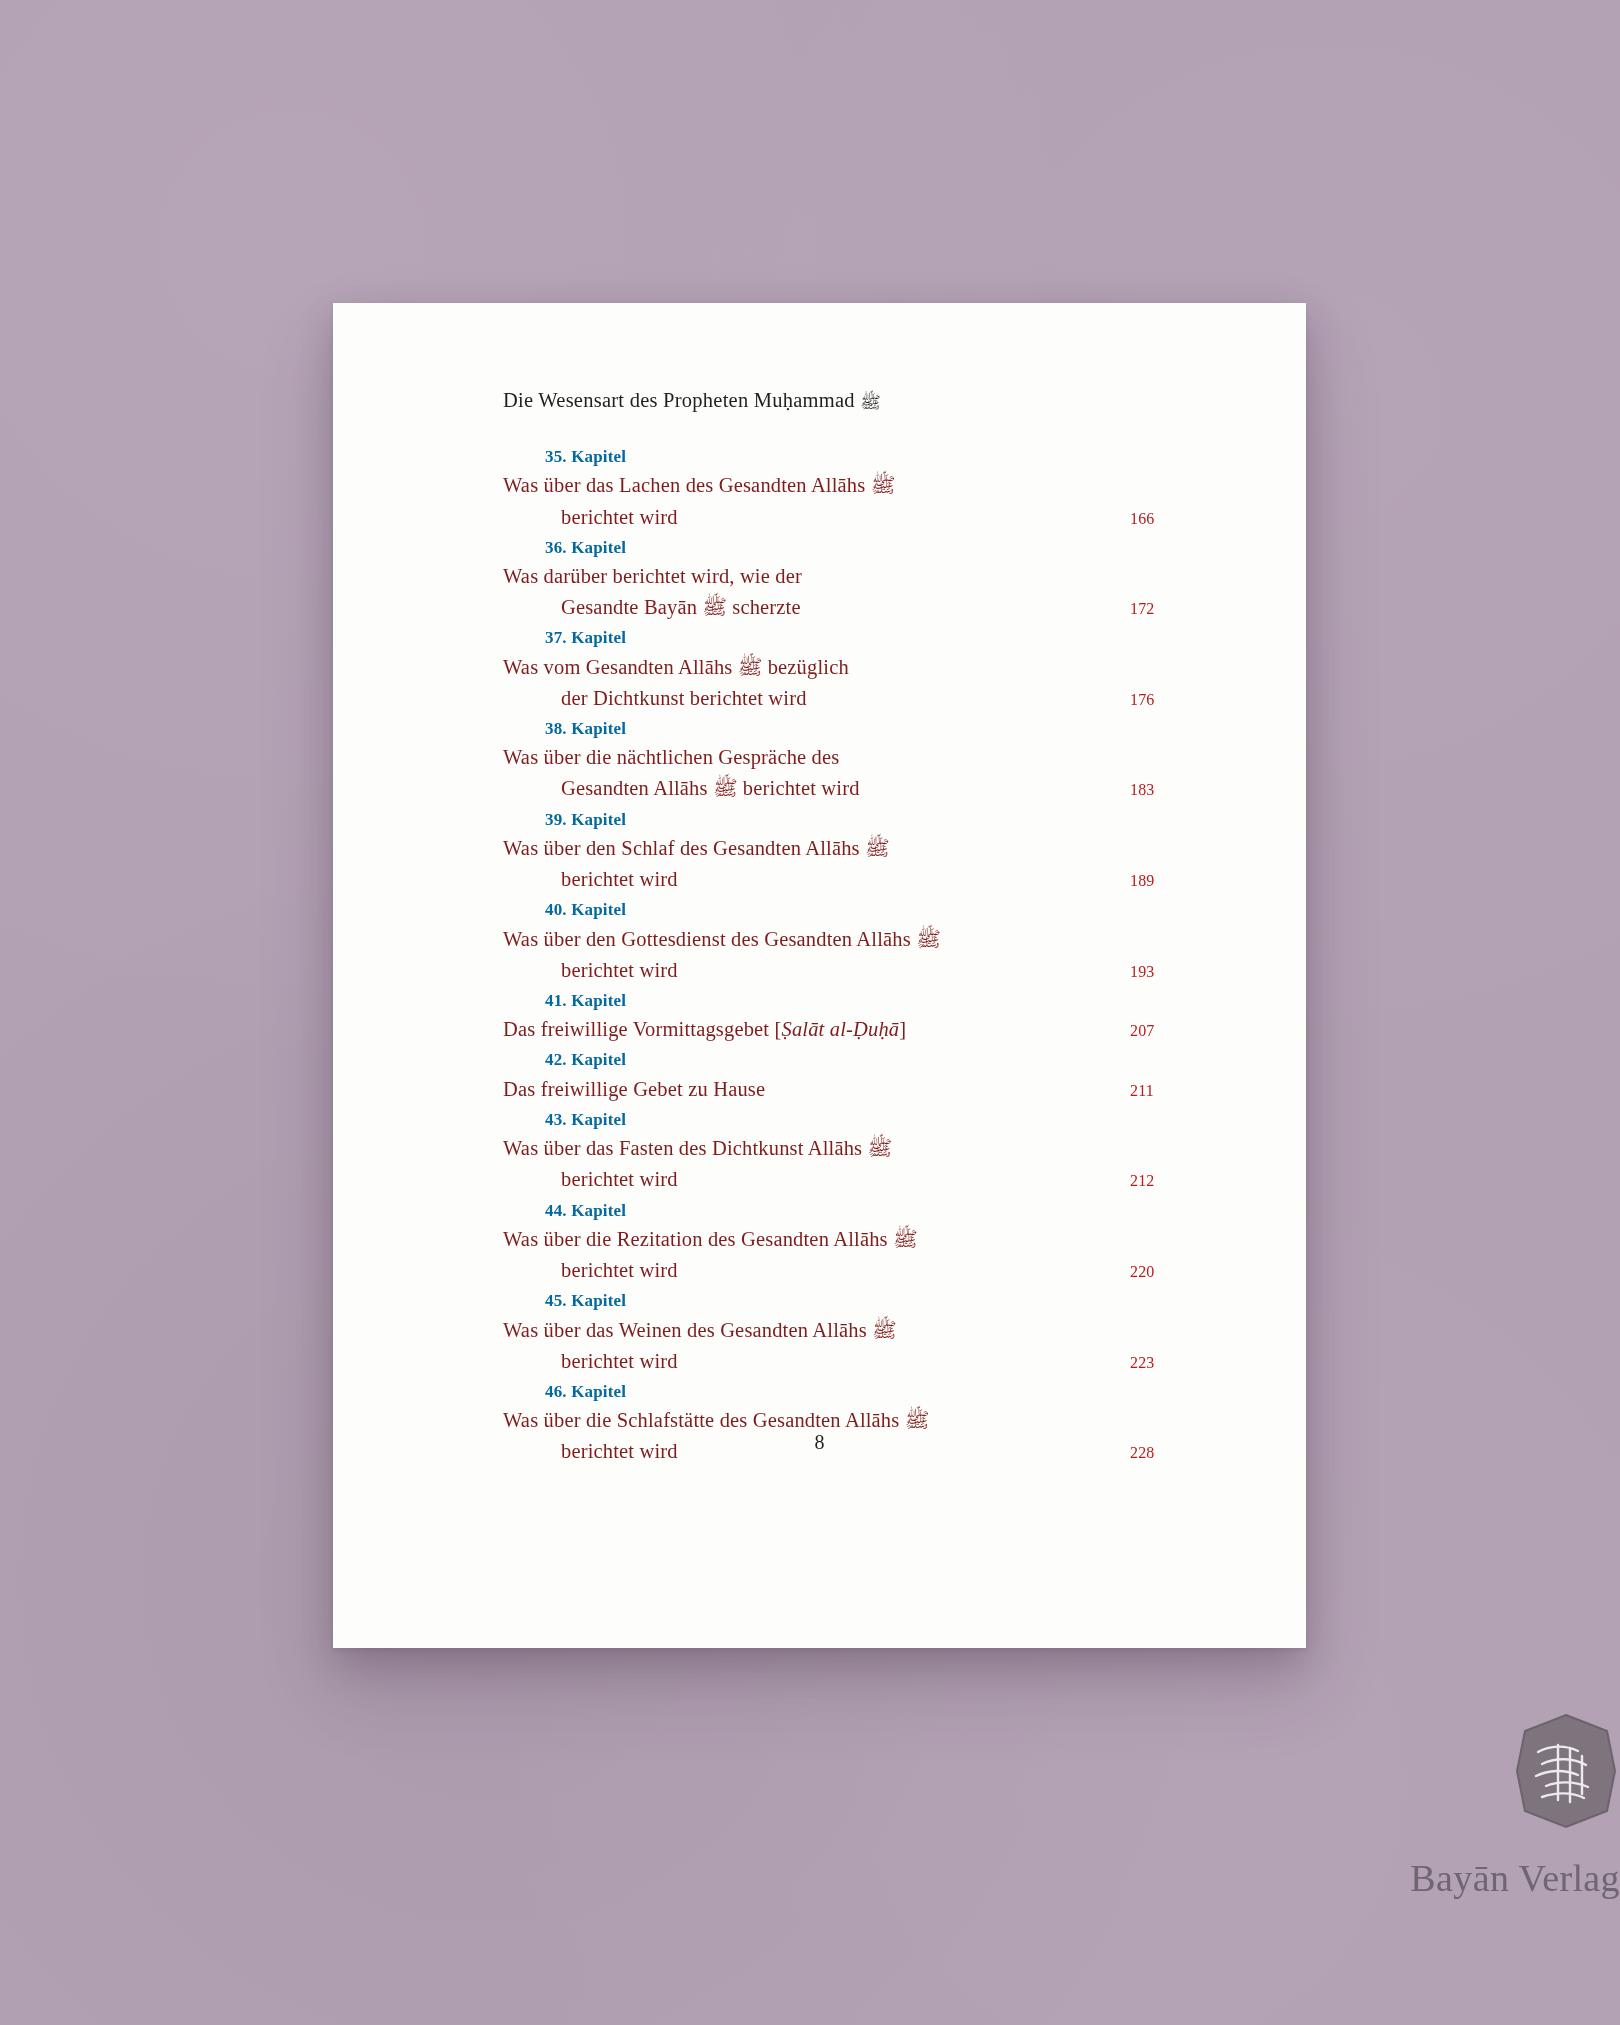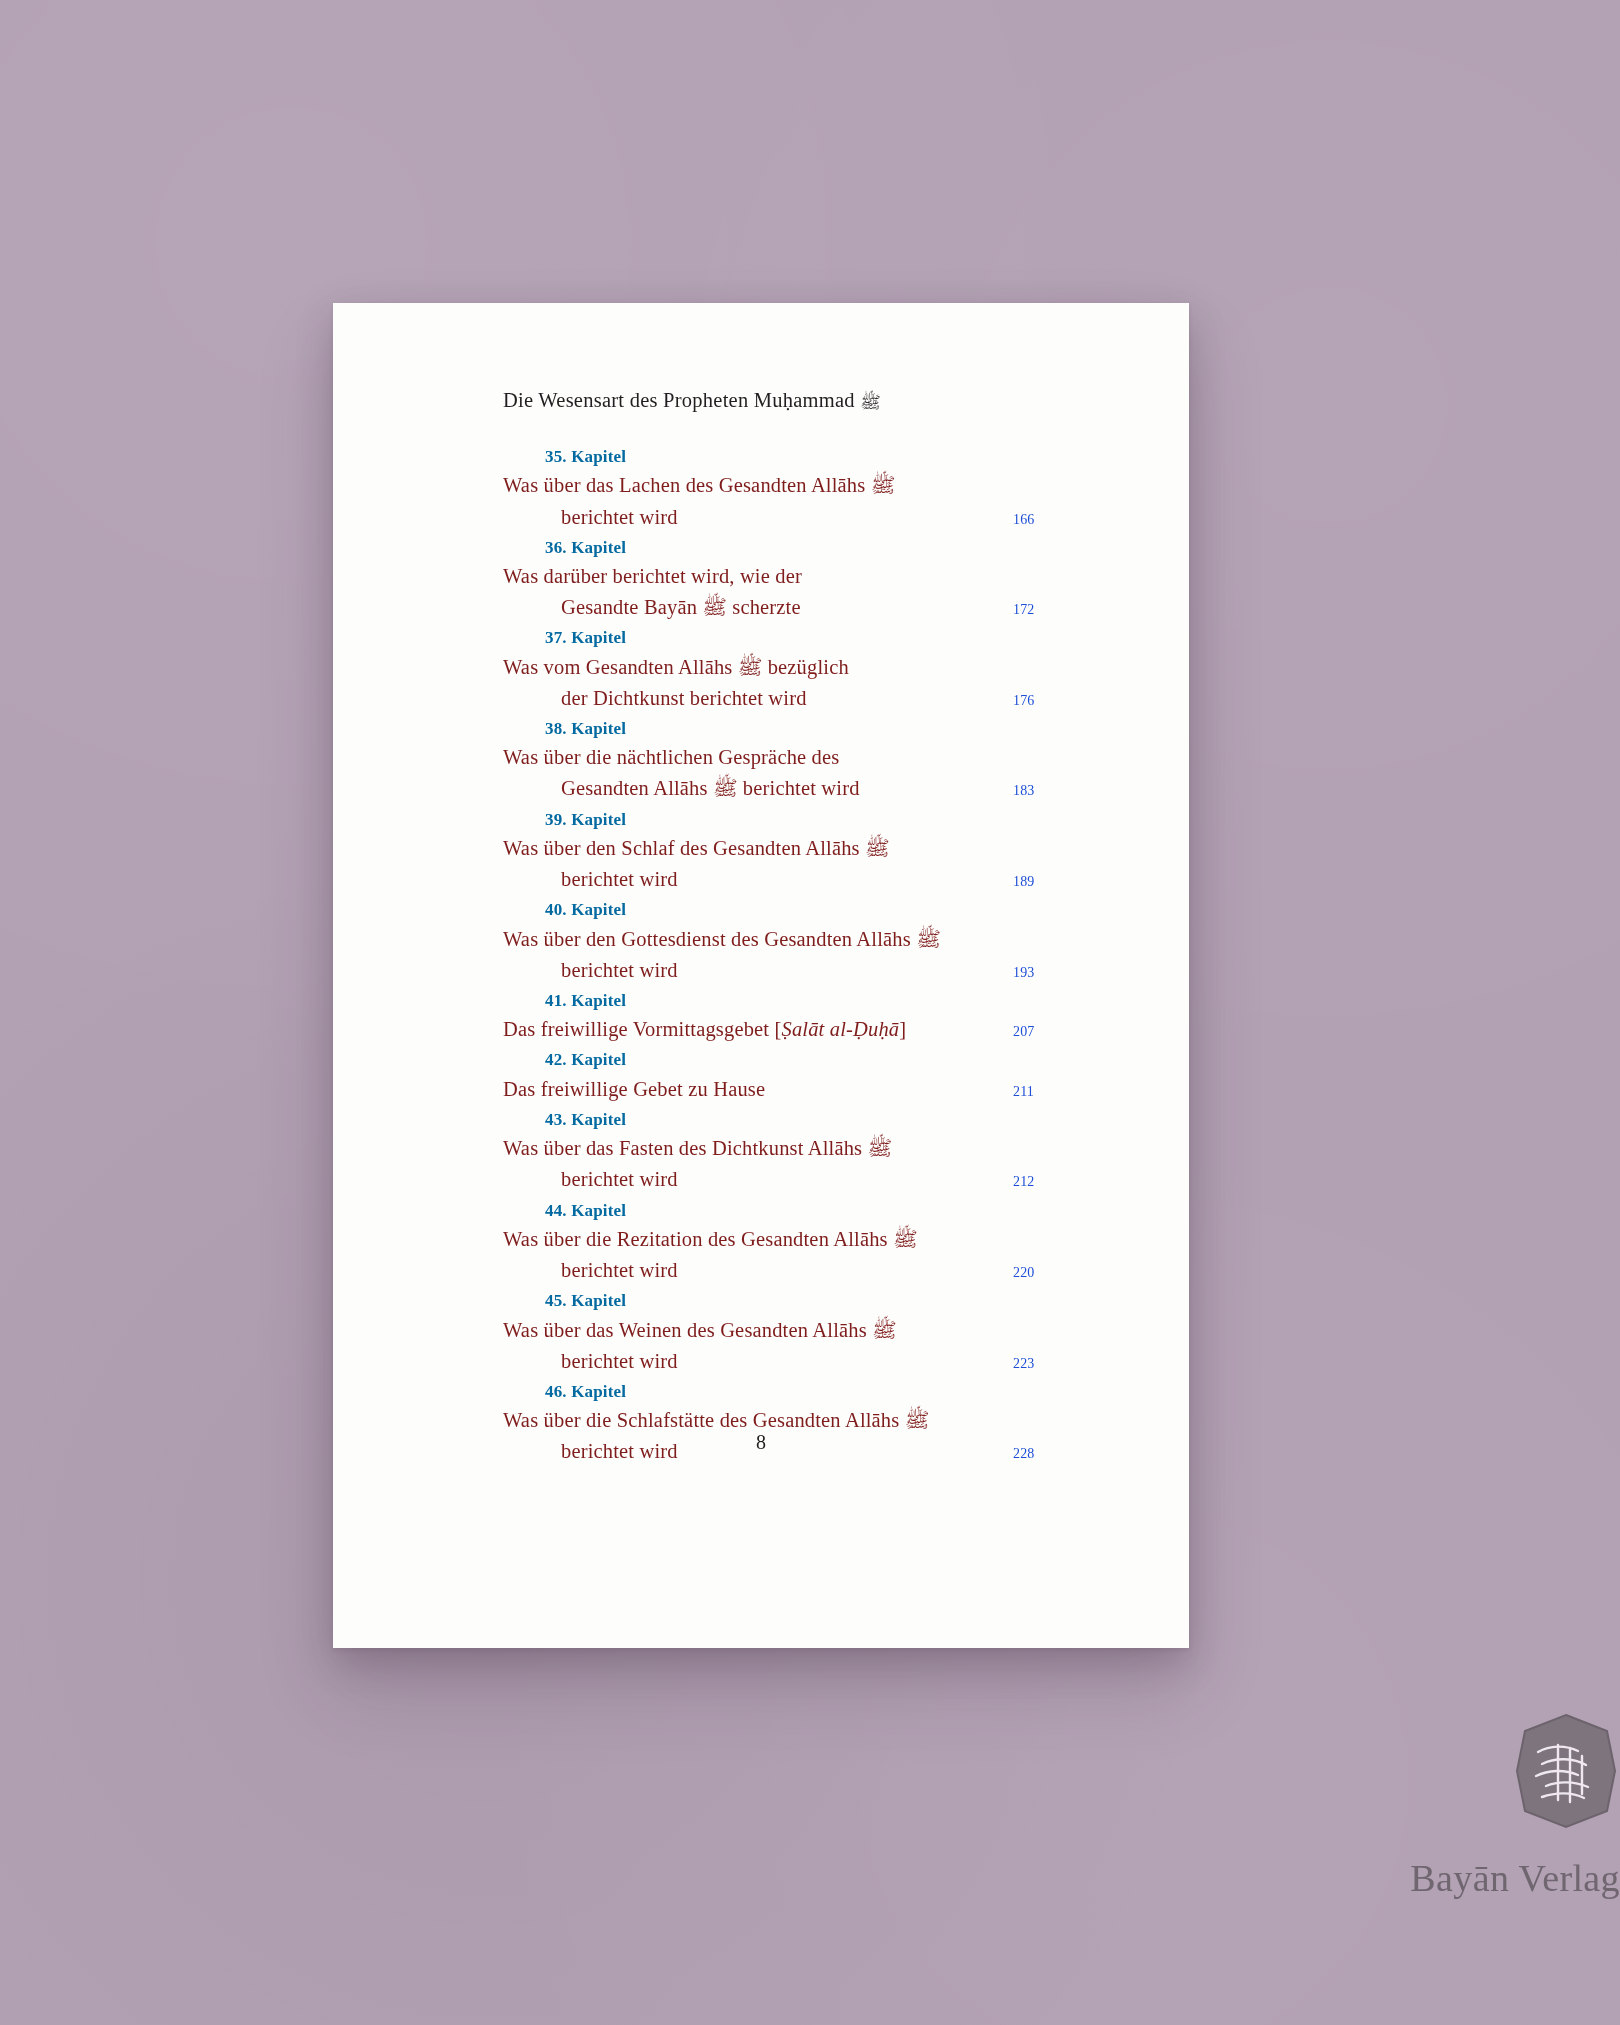--- a/index.html
+++ b/index.html
@@ -24,21 +24,21 @@
       radial-gradient(circle at 30% 78%, rgba(0,0,0,0.035), rgba(0,0,0,0) 40%),
       radial-gradient(circle at 70% 88%, rgba(255,255,255,0.03), rgba(255,255,255,0) 35%);
     pointer-events: none;
   }
 
   
   .page {
     position: absolute;
     left: 333px;
     top: 303px;
-    width: 856px;
+    width: 973px;
     height: 1345px;
     background: #fdfdfb;
     box-shadow:
       0 2px 4px rgba(60,40,60,0.10),
       0 14px 34px rgba(60,40,60,0.22),
       0 40px 70px rgba(60,40,60,0.18);
   }
 
   .page-inner {
     position: absolute;
@@ -91,22 +91,22 @@
     font-size: 20.5px;
     color: #7f1d1d;
     letter-spacing: 0.008em;
     flex: 0 0 auto;
     white-space: nowrap;
   }
   .row .spacer {
     flex: 1 1 auto;
   }
   .row .pg {
-    font-size: 14px;
-    color: #1d4ed8;
+    font-size: 16px;
+    color: #b91c1c;
     width: 66px;
     text-align: left;
     flex: 0 0 66px;
     letter-spacing: 0.01em;
   }
   .row.cont .title {
     padding-left: 58px;
   }
   .ital {
     font-style: italic;

